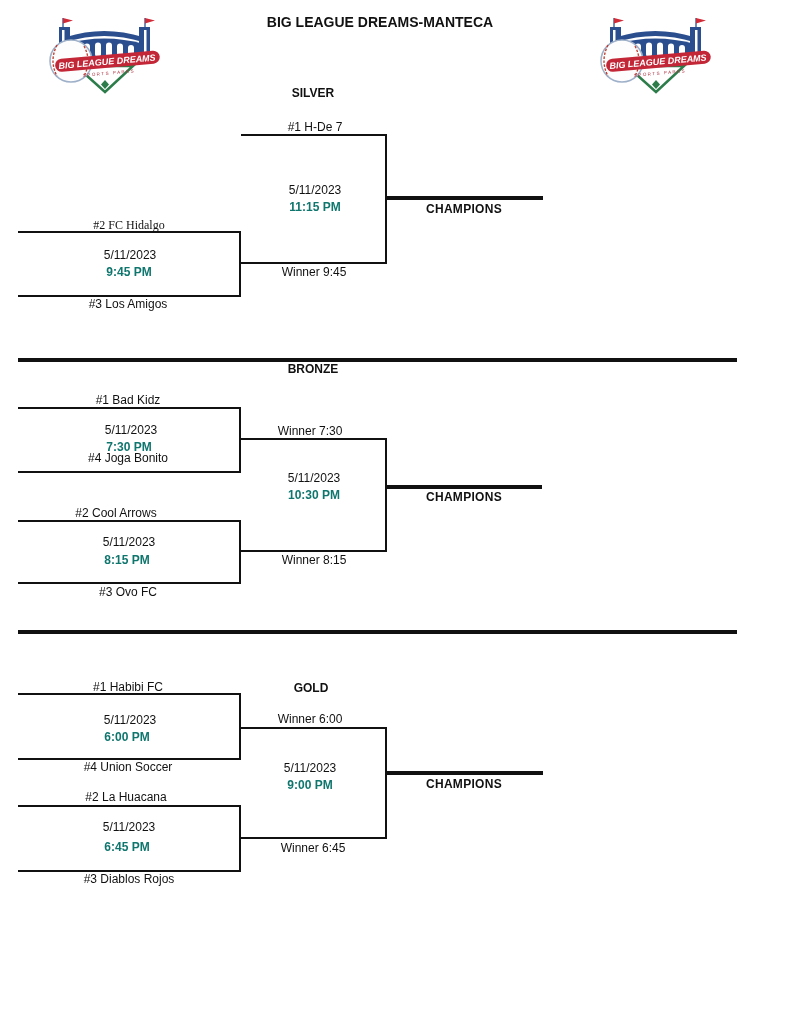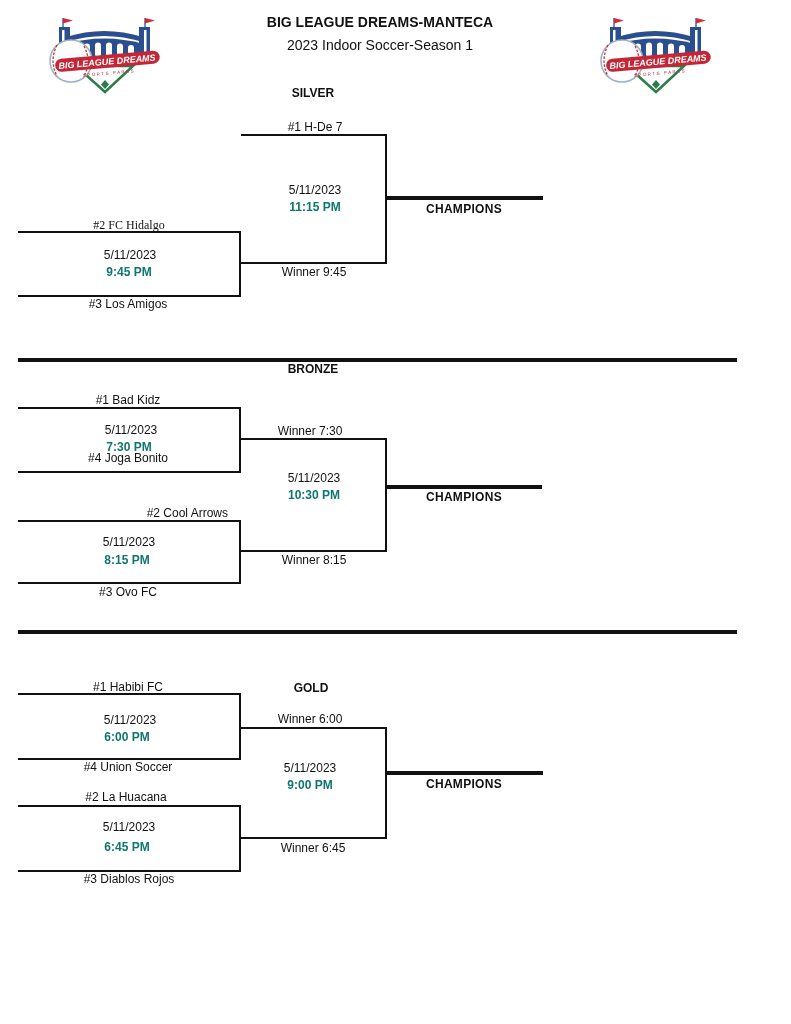--- a/index.html
+++ b/index.html
@@ -77,21 +77,20 @@
     <path d="M42 32 q 8 15 0 30" fill="none" stroke="#c0392b" stroke-width="1.3" stroke-dasharray="2.5 1.5"></path>
     <g transform="rotate(-5 62 48)">
       <rect x="13" y="41" width="105" height="13" rx="6.5" fill="#c32737"></rect>
       <text x="65" y="51" font-size="9" font-weight="bold" font-style="italic" fill="#ffffff" text-anchor="middle" font-family="Liberation Sans, sans-serif">BIG LEAGUE DREAMS</text>
       <text x="66" y="61" font-size="4.5" letter-spacing="1.5" fill="#b03040" text-anchor="middle" font-family="Liberation Sans, sans-serif">SPORTS PARKS</text>
     </g>
     <polygon points="63,66 67,70.5 63,75 59,70.5" fill="#2d7d4b"></polygon>
   </svg>
 
   <div class="hdr" style="top:14px; font-size:14px; font-weight:bold;">BIG LEAGUE DREAMS-MANTECA</div>
-  <div class="hdr" style="top:37px; font-size:14px;">2023 Indoor Soccer-Season 1</div>
 
   <div class="t b" style="left:213px; top:87px;">SILVER</div>
   <div class="t" style="left:215px; top:121px;">#1 H-De 7</div>
 
   <div class="hl" style="left:241px; top:134px; width:146px;"></div>
   <div class="vl" style="left:385px; top:134px; height:130px;"></div>
   <div class="thick" style="left:387px; top:196px; width:156px;"></div>
 
   <div class="t" style="left:215px; top:184px;">5/11/2023</div>
   <div class="t red" style="left:215px; top:201px;">11:15 PM</div>
@@ -120,21 +119,21 @@
   <div class="t" style="left:28px; top:452px;text-align:center;">#4 Joga Bonito</div>
 
   <div class="t" style="left:210px; top:425px;">Winner 7:30</div>
   <div class="hl" style="left:239px; top:438px; width:148px;"></div>
   <div class="vl" style="left:385px; top:438px; height:114px;"></div>
   <div class="t" style="left:214px; top:472px;">5/11/2023</div>
   <div class="t red" style="left:214px; top:489px;">10:30 PM</div>
   <div class="thick" style="left:387px; top:485px; width:155px;"></div>
   <div class="t b" style="left:364px; top:491px; letter-spacing:0.3px;">CHAMPIONS</div>
 
-  <div class="t" style="left:28px; top:507px;text-align:right;">#2 Cool Arrows</div>
+  <div class="t" style="left:16px; top:507px;">#2 Cool Arrows</div>
   <div class="hl" style="left:18px; top:520px; width:223px;"></div>
   <div class="vl" style="left:239px; top:520px; height:64px;"></div>
   <div class="hl" style="left:18px; top:582px; width:223px;"></div>
   <div class="t" style="left:29px; top:536px;">5/11/2023</div>
   <div class="t red" style="left:27px; top:554px;">8:15 PM</div>
   <div class="hl" style="left:239px; top:550px; width:148px;"></div>
   <div class="t" style="left:214px; top:554px;">Winner 8:15</div>
   <div class="t" style="left:28px; top:586px;">#3 Ovo FC</div>
 
   <div class="thick" style="left:18px; top:630px; width:719px;"></div>

